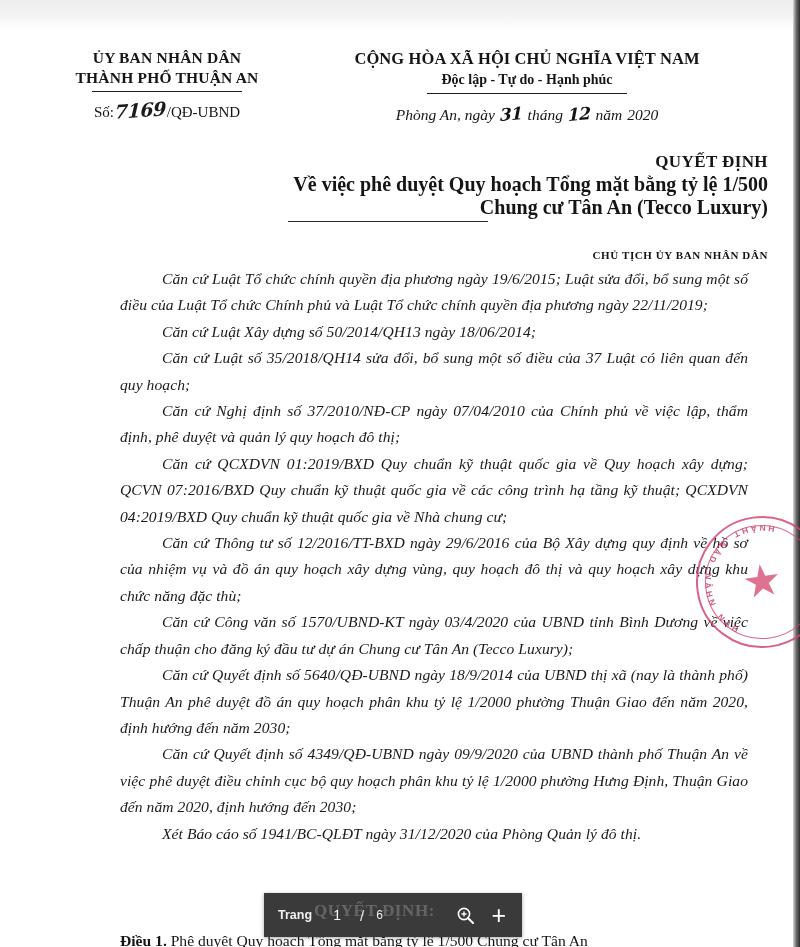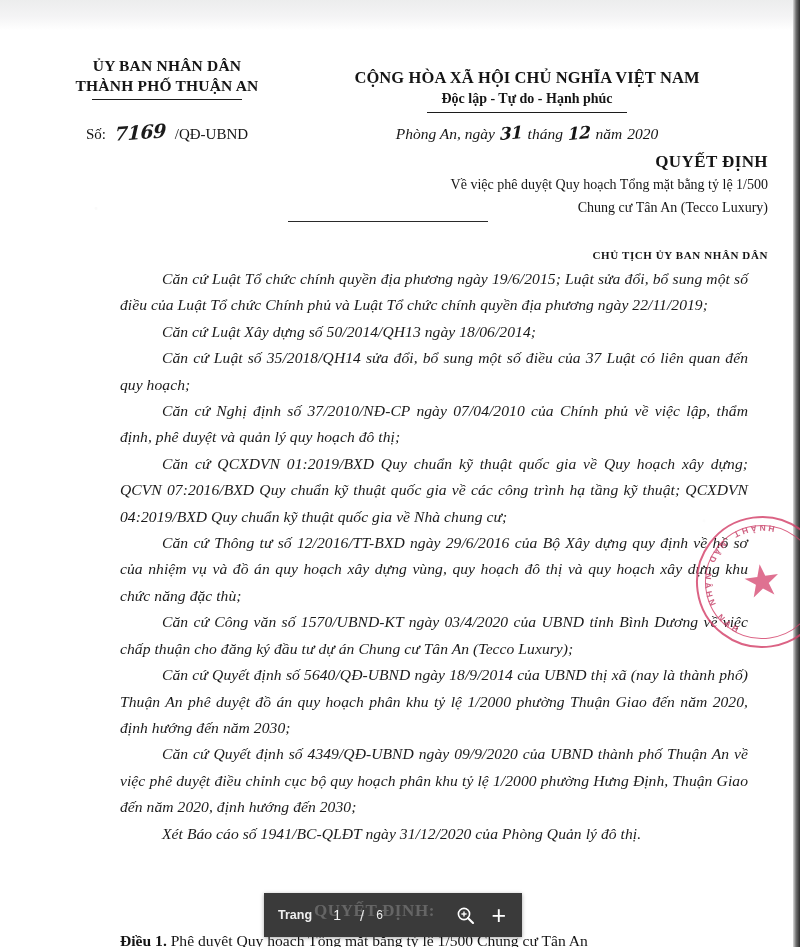--- a/index.html
+++ b/index.html
@@ -44,25 +44,25 @@
   .sheet {
     position: absolute;
     top: 0; left: 0;
     width: 786px;
     height: 947px;
   }
 
   
   .header {
     position: absolute;
-    top: 56px;
+    top: 48px;
     left: 0;
     width: 760px;
     display: flex;
-    align-items: flex-end;
+    align-items: flex-start;
   }
   .hdr-left {
     width: 290px;
     text-align: center;
     padding-left: 22px;
   }
   .hdr-right {
     flex: 1;
     text-align: center;
     padding-right: 18px;
@@ -92,28 +92,28 @@
   }
   .rule {
     height: 0;
     border-top: 1.6px solid #1c1c1c;
     margin: 3px auto 0 auto;
   }
   .rule-left  { width: 150px; }
   .rule-right { width: 200px; }
 
   .doc-number {
-    margin-top: 21px;
+    margin-top: 7px;
     font-family: "Liberation Serif", serif;
     font-size: 15px;
     white-space: nowrap;
     display: flex;
     justify-content: center;
     align-items: baseline;
-    gap: 9px;
+    gap: 1px;
   }
   .hand {
     font-family: "DejaVu Serif", serif;
     font-style: italic;
     font-weight: 700;
     font-size: 19px;
     color: #1b1b1b;
     transform: rotate(-4deg) skewX(-6deg);
     display: inline-block;
     letter-spacing: -0.5px;
@@ -149,22 +149,22 @@
   }
   .t-decision {
     font-family: "Liberation Serif", serif;
     font-weight: 700;
     font-size: 17px;
     letter-spacing: 0.4px;
     line-height: 23px;
   }
   .t-sub1, .t-sub2 {
     font-family: "Liberation Serif", serif;
-    font-weight: 400;
-    font-size: 14px;
+    font-weight: 700;
+    font-size: 20px;
     line-height: 23px;
   }
   .t-underline {
     width: 200px;
     height: 0;
     border-top: 1.4px solid #2a2a2a;
     margin: 2px auto 0 auto;
   }
   .t-authority {
     font-family: "Liberation Serif", serif;

